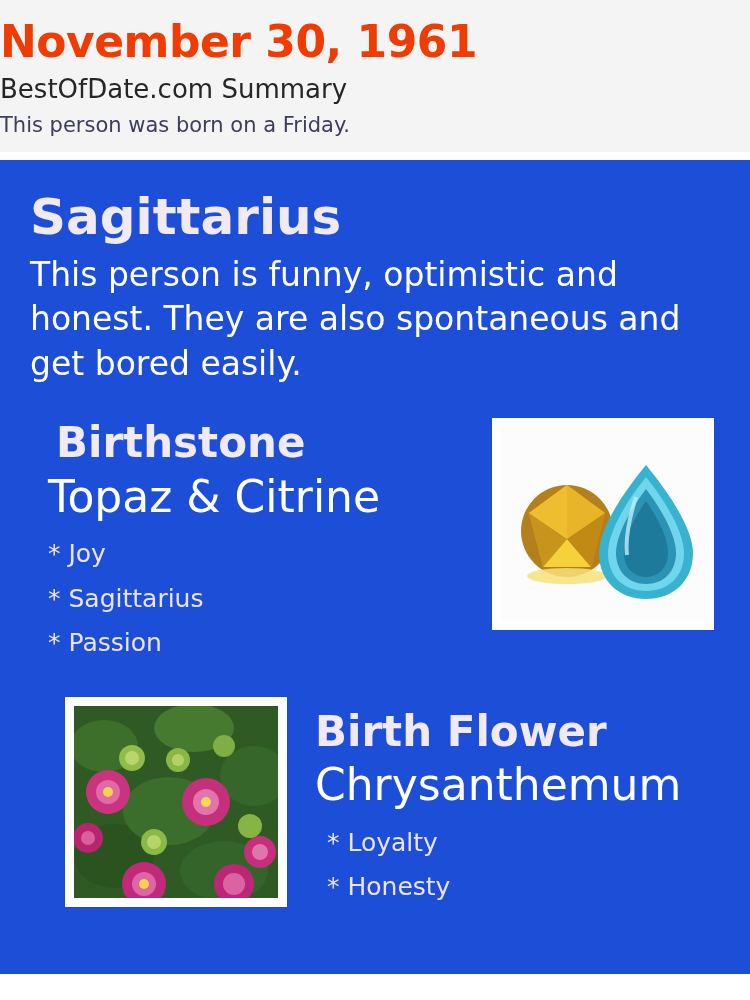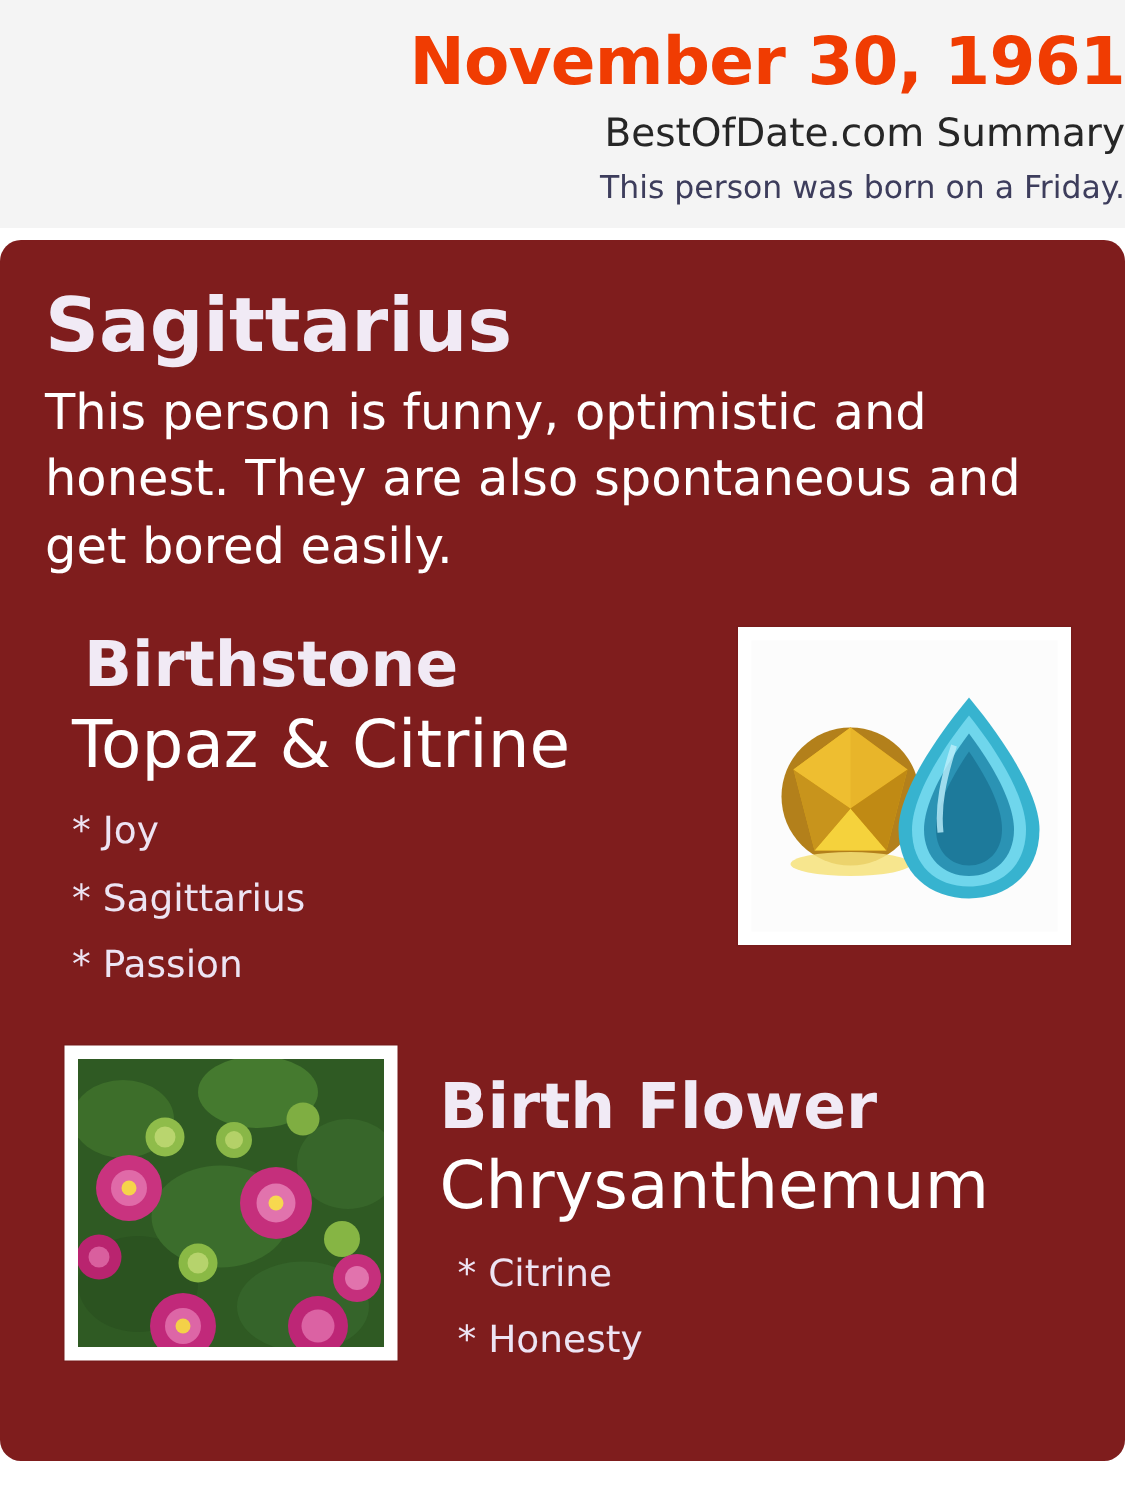--- a/index.html
+++ b/index.html
@@ -17,21 +17,21 @@
     width: 750px;
     height: 1000px;
     position: relative;
     background: #ffffff;
   }
 
   
   .header {
     background: #f4f4f4;
     padding: 18px 0 14px 0;
-    text-align: right;
+    text-align: left;
   }
   .header-date {
     color: #f03c02;
     font-size: 44px;
     font-weight: bold;
     line-height: 1.1;
     letter-spacing: -0.5px;
   }
   .header-subtitle {
     color: #262626;
@@ -46,26 +46,25 @@
     line-height: 1.2;
   }
   .header-rule {
     height: 8px;
     background: #ffffff;
     width: 100%;
   }
 
   
   .body-panel {
-    background: #7f1d1d;
+    background: #1d4ed8;
     position: relative;
     padding: 0 0 0 0;
     height: 814px;
     box-sizing: border-box;
-    border-radius: 14px;
   }
 
   .sign-title {
     color: #f1eaf5;
     font-size: 50px;
     font-weight: bold;
     padding: 30px 0 0 30px;
     line-height: 1.1;
   }
   .sign-desc {
@@ -124,23 +123,24 @@
     position: relative;
     overflow: hidden;
   }
 
   
   .stone-photo svg { display: block; }
 
   
   .flower-row {
     display: flex;
-    align-items: flex-end;
+    align-items: center;
     margin-top: 40px;
-    padding-left: 43px;
+    padding-left: 24px;
+    margin-left: 41px;
   }
   .flower-photo-frame {
     width: 222px;
     height: 210px;
     margin-right: 28px;
   }
   .flower-photo {
     width: 100%;
     height: 100%;
     position: relative;
@@ -257,19 +257,19 @@
               <circle cx="14" cy="132" r="15" fill="#b9246f"></circle>
               <circle cx="14" cy="132" r="7" fill="#d95f9e"></circle>
             </g>
           </svg>
         </div>
       </div>
 
       <div class="flower-text">
         <div class="block-title">Birth Flower</div>
         <div class="block-sub">Chrysanthemum</div>
-        <div class="bullet">* Citrine</div>
+        <div class="bullet">* Loyalty</div>
         <div class="bullet">* Honesty</div>
       </div>
     </div>
 
   </div>
 </div>
 
 </body></html>

